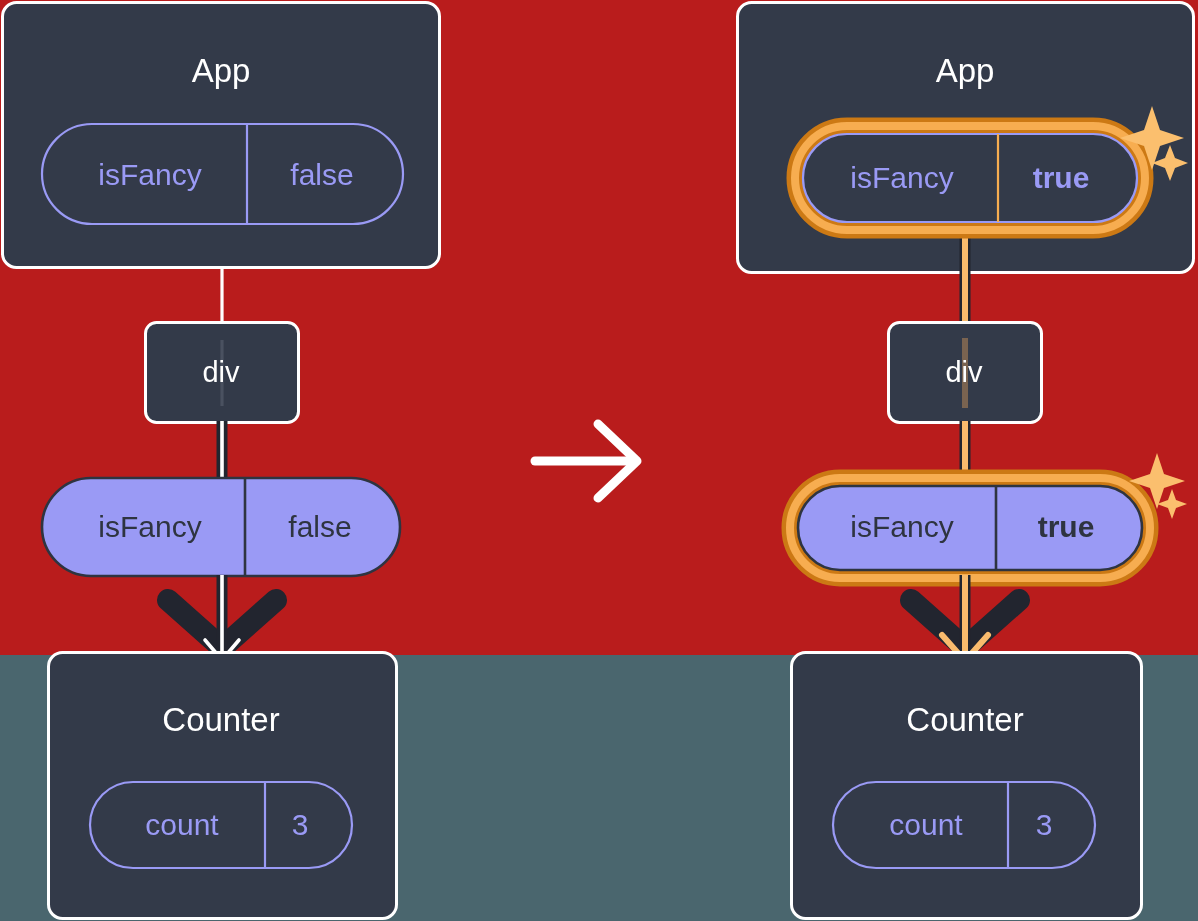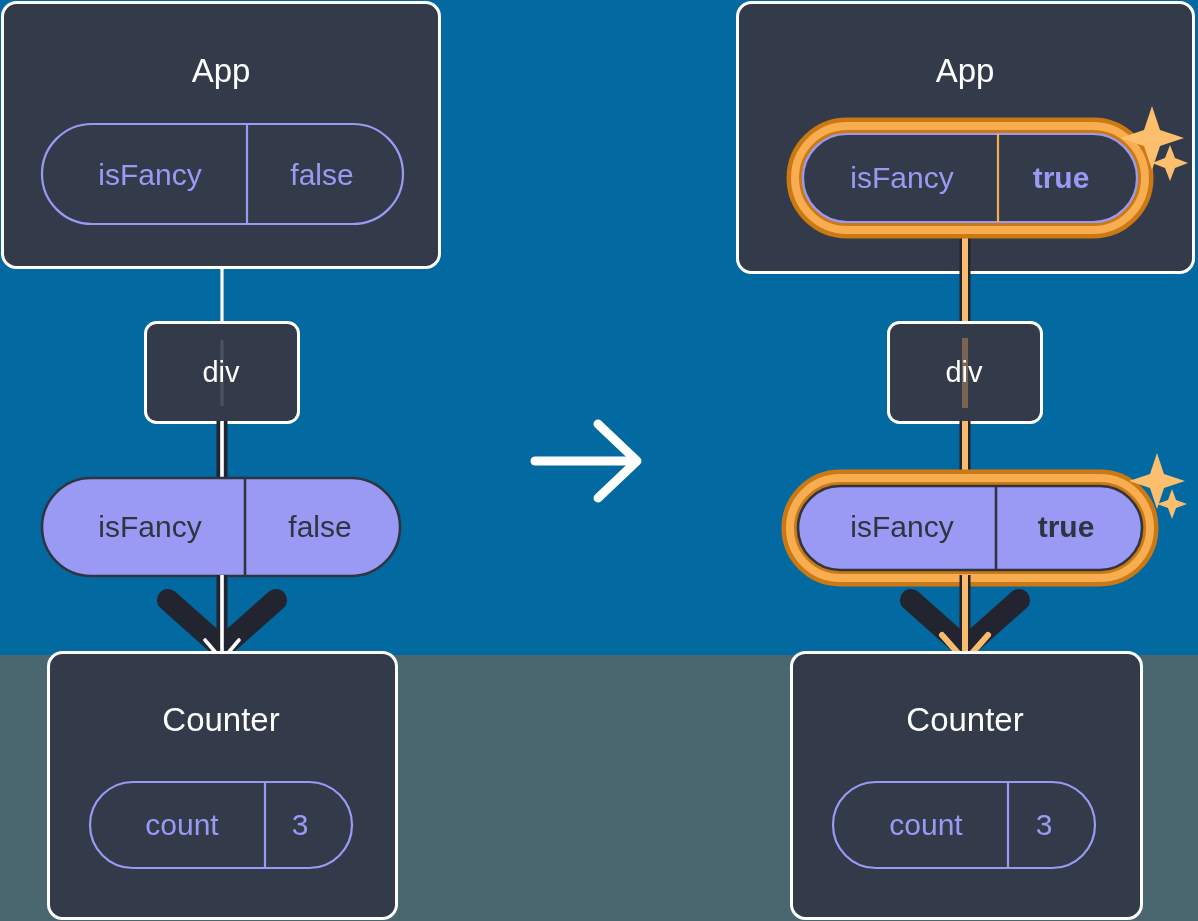--- a/index.html
+++ b/index.html
@@ -10,21 +10,21 @@
   body {
     width: 1198px;
     height: 921px;
     overflow: hidden;
     font-family: "Liberation Sans", sans-serif;
   }
   #stage {
     position: relative;
     width: 1198px;
     height: 655px;
-    background: #0369a1;
+    background: #b91c1c;
   }
   svg.diagram {
     position: absolute;
     top: 0; left: 0;
     width: 1198px;
     height: 921px;
     display: block;
   }
   text { font-family: "Liberation Sans", sans-serif; }
   .comp-title {

